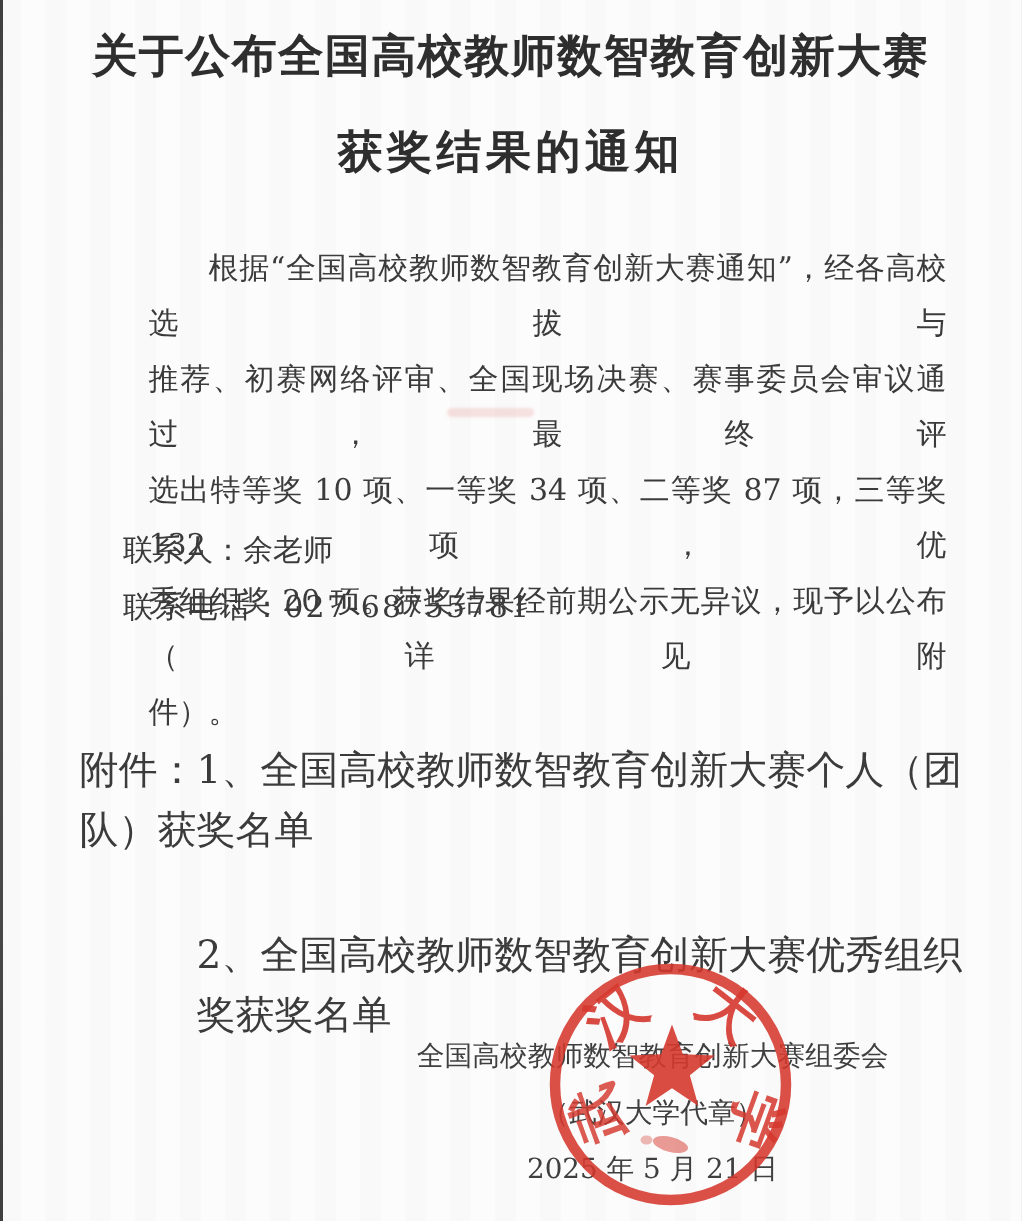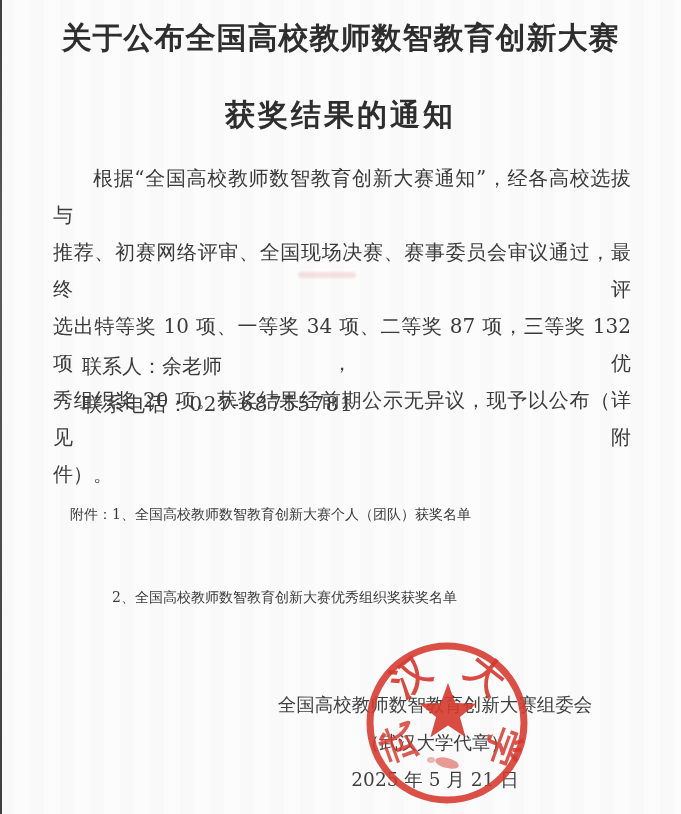--- a/index.html
+++ b/index.html
@@ -31,46 +31,46 @@
     position: absolute;
     left: 0; right: 0;
     text-align: center;
     font-weight: bold;
     font-size: 30px;
     line-height: 34px;
     color: #2e2e2e;
     letter-spacing: 1px;
   }
   .title.l1 { top: 21px; }
-  .title.l2 { top: 98px; letter-spacing: 3px; }
+  .title.l2 { top: 85px; letter-spacing: 3px; }
 
   .para {
     position: absolute;
     top: 160px; left: 53px;
     width: 578px;
     font-size: 20px;
     line-height: 37px;
   }
-  .pline { text-align: justify; text-align-last: justify; }
+  .pline { text-align: justify; text-align-last: justify; margin-left: 46px; }
   .pline.first { text-indent: 2em; }
   .pline.last { text-align: left; text-align-last: left; }
 
   .contact {
     position: absolute;
     top: 348px; left: 82px;
     font-size: 20px;
     line-height: 37.5px;
   }
   .contact .latin { letter-spacing: 1.5px; }
 
   .attachments {
     position: absolute;
-    top: 494px; left: 70px;
+    top: 494px; left: 53px;
     width: 595px;
-    font-size: 14px;
+    font-size: 26px;
     line-height: 40px;
   }
   .att-row2 { padding-left: 3em; margin-top: 43px; }
 
   .signature {
     position: absolute;
     top: 686px; left: 264px;
     width: 342px;
     text-align: center;
     font-size: 18.5px;

